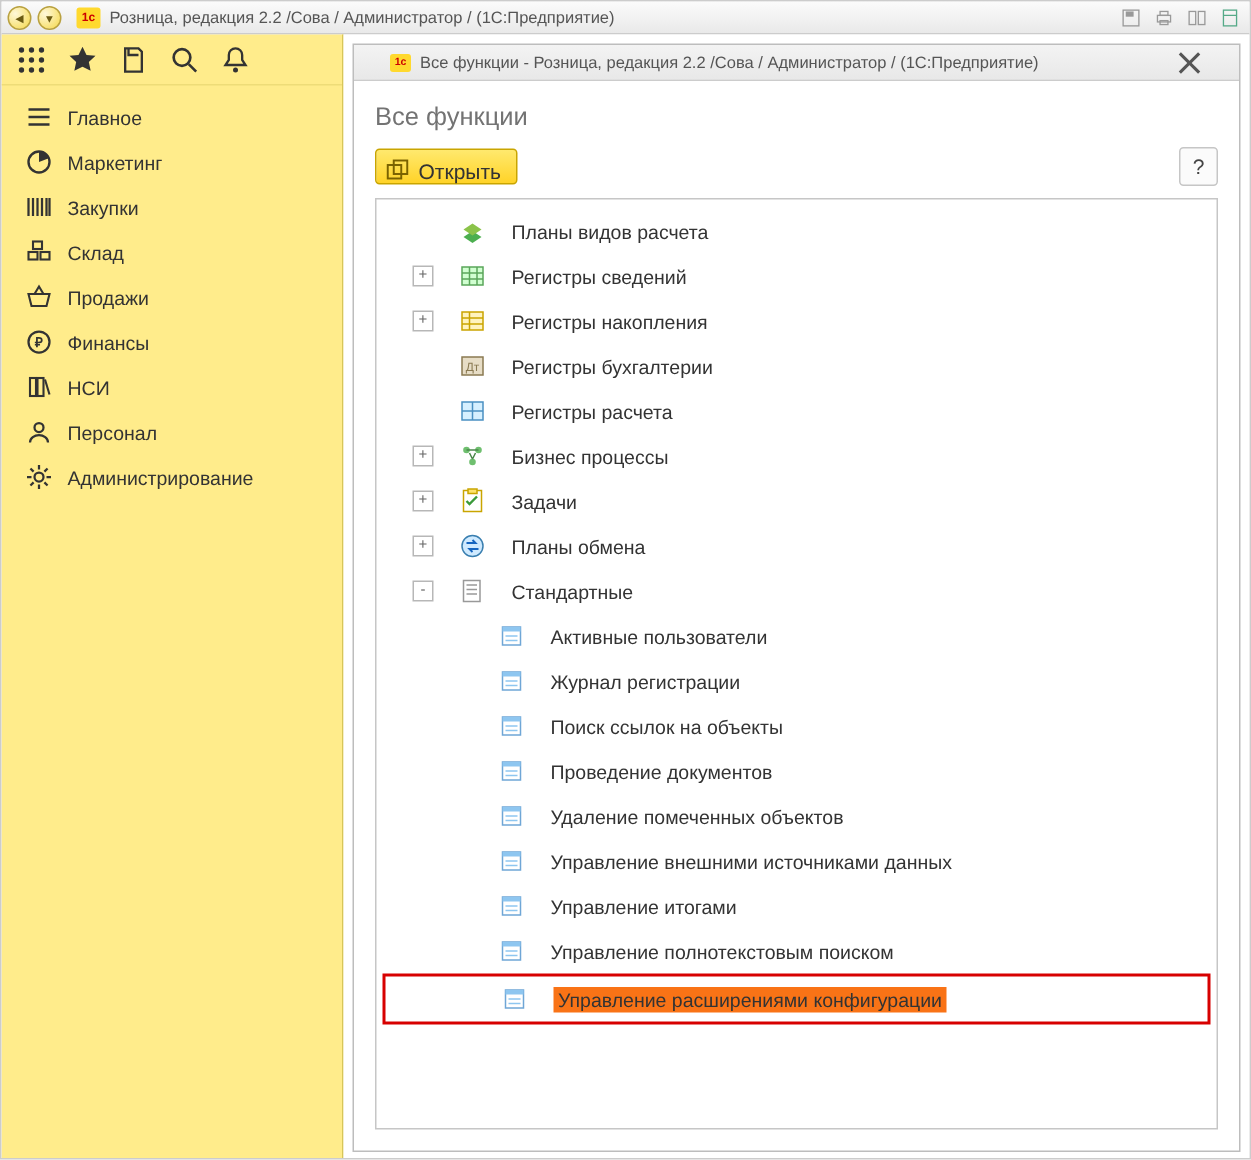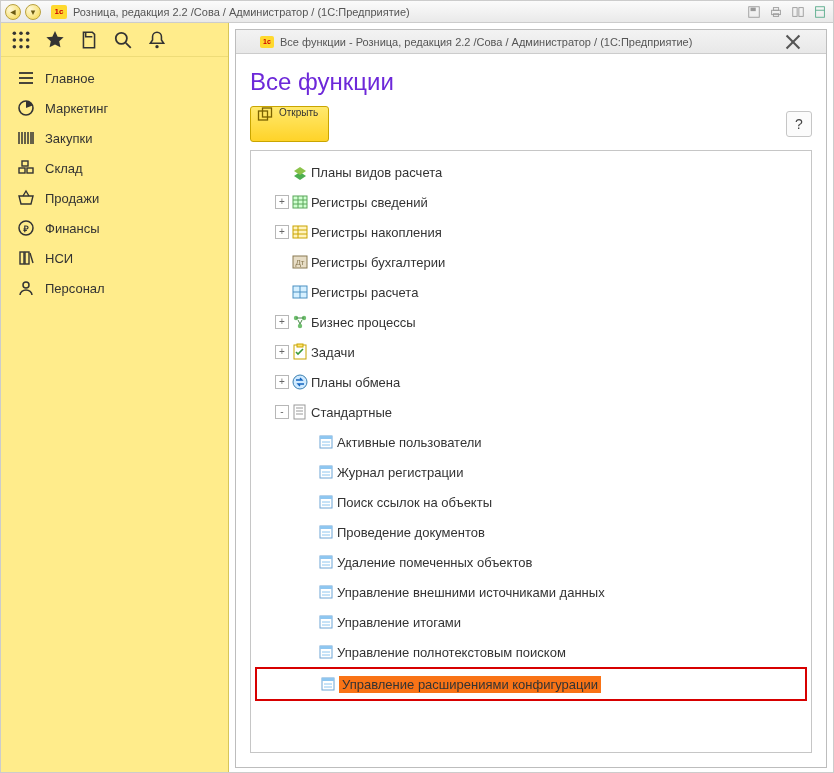--- a/index.html
+++ b/index.html
@@ -122,37 +122,37 @@
     display:inline-flex;align-items:center;justify-content:center;
     color:#555;cursor:pointer;
   }
   .inner-body {
     padding: 10px 14px 14px 14px;
     flex:1;
     display:flex;flex-direction:column;
     overflow:hidden;
   }
   .page-heading {
-    font-size: 24px;
+    font-size: 17px;
     font-weight: normal;
-    color:#6d28d9;
+    color:#737373;
     margin: 4px 0 10px 0;
   }
   .toolbar-row {
     display:flex;align-items:center;gap:8px;
     margin-bottom:8px;
   }
   .btn-open {
-    height: 36px;
+    height: 24px;
     background: linear-gradient(to bottom,#ffe96e,#ffd328);
     border: 1px solid #c9a500;
     border-radius: 3px;
     padding: 0 10px 0 6px;
-    display:inline-flex;align-items:flex-start;gap:6px;
-    font-size:10px;
+    display:inline-flex;align-items:flex-end;gap:6px;
+    font-size:14px;
     cursor:pointer;
   }
   .btn-open .open-ico {
     width:16px;height:16px;
     display:inline-flex;align-items:center;justify-content:center;
   }
   .help-btn {
     margin-left:auto;
     width:26px;height:26px;
     border:1px solid #c6c6c6;border-radius:3px;
@@ -163,21 +163,21 @@
   .tree-pane {
     flex:1;
     border:1px solid #c6c6c6;
     background:#fff;
     overflow:auto;
     padding:6px 4px;
   }
   .tnode {
     display:flex;align-items:center;
     height:30px;
-    gap:2px;
+    gap:17px;
     font-size:13px;color:#333;
     white-space:nowrap;
   }
   .tnode .expander {
     width:14px;height:14px;
     border:1px solid #b7b7b7;
     background:#fff;
     display:inline-flex;align-items:center;justify-content:center;
     font-size:10px;line-height:1;color:#666;
     cursor:pointer;
@@ -363,20 +363,38 @@
       </div>
       <div class="sb-item">
         <span class="sb-icon">
             <svg viewBox="0 0 18 18">
               <circle cx="9" cy="6" r="3" fill="none" stroke="#333" stroke-width="1.5"></circle>
               <path d="M3 16c0-3 3-5 6-5s6 2 6 5" fill="none" stroke="#333" stroke-width="1.5"></path>
             </svg>
           </span>
         <span>Персонал</span>
       </div>
+      <div class="sb-item">
+        <span class="sb-icon">
+            <svg viewBox="0 0 18 18">
+              <circle cx="9" cy="9" r="3" fill="none" stroke="#333" stroke-width="1.5"></circle>
+              <g stroke="#333" stroke-width="1.5">
+                <line x1="9" y1="1" x2="9" y2="4"></line>
+                <line x1="9" y1="14" x2="9" y2="17"></line>
+                <line x1="1" y1="9" x2="4" y2="9"></line>
+                <line x1="14" y1="9" x2="17" y2="9"></line>
+                <line x1="3.3" y1="3.3" x2="5.4" y2="5.4"></line>
+                <line x1="12.6" y1="12.6" x2="14.7" y2="14.7"></line>
+                <line x1="3.3" y1="14.7" x2="5.4" y2="12.6"></line>
+                <line x1="12.6" y1="5.4" x2="14.7" y2="3.3"></line>
+              </g>
+            </svg>
+          </span>
+        <span>Администрирование</span>
+      </div>
     </div>
   </div>
 
   <div class="content">
     <div class="inner-window">
       <div class="inner-titlebar">
         <span class="logo2">1c</span>
         <span>Все функции - Розница, редакция 2.2 /Сова / Администратор /  (1С:Предприятие)</span>
         <span class="close-x">
           <svg viewBox="0 0 14 14">

